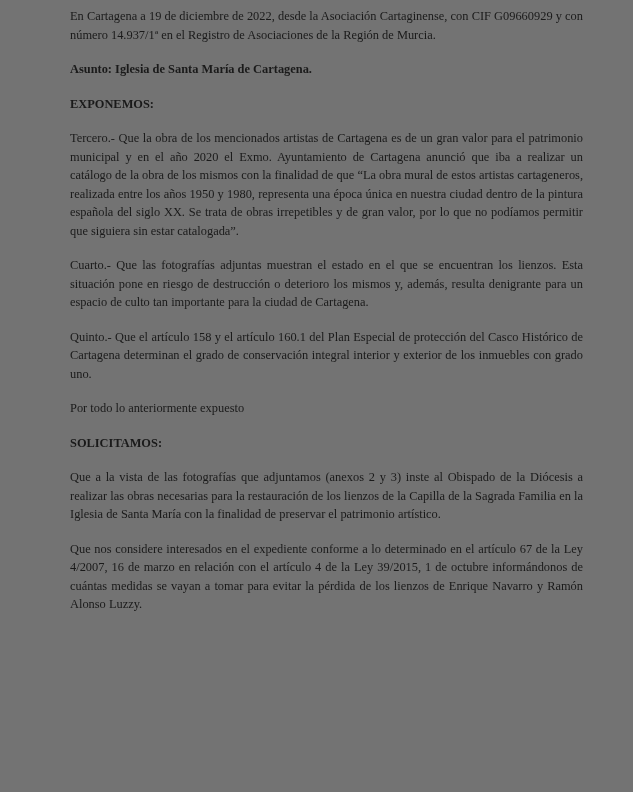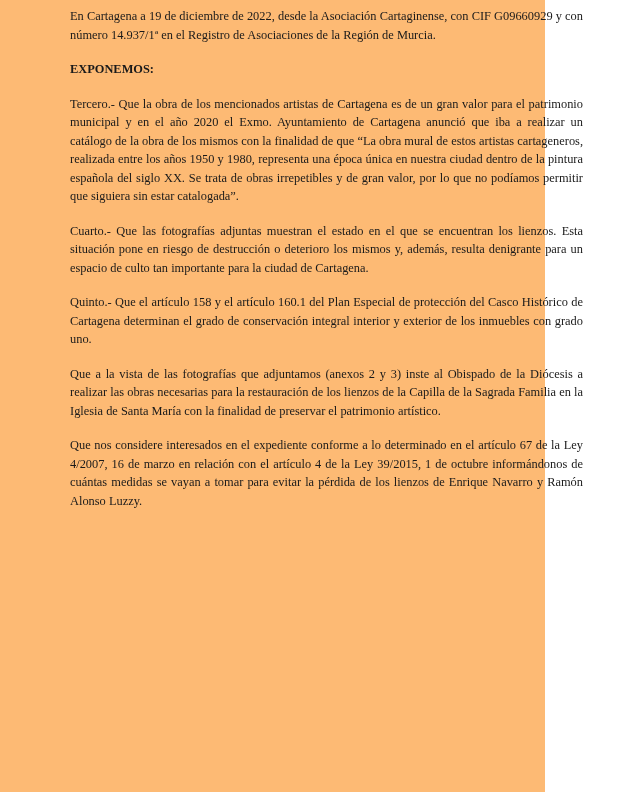--- a/index.html
+++ b/index.html
@@ -8,23 +8,23 @@
     background: #ffffff;
   }
   body {
     width: 633px;
     height: 792px;
     overflow: hidden;
     font-family: "Liberation Serif", "DejaVu Serif", serif;
   }
   .page {
     box-sizing: border-box;
-    width: 545px;
+    width: 633px;
     height: 792px;
-    background: #fdba74;
+    background: #737373;
     padding: 7px 50px 0 70px;
   }
   .doc-body {
     width: 513px;
     color: #1a1a1a;
     font-size: 12.4px;
     line-height: 18.5px;
     text-align: justify;
   }
   .doc-body p {
@@ -36,20 +36,23 @@
   .doc-body p.last {
     margin-bottom: 12px;
   }
 </style>
 </head>
 <body>
 
 <div class="page">
   <div class="doc-body">
     <p>En Cartagena a 19 de diciembre de 2022, desde la Asociación Cartaginense, con CIF G09660929 y con número 14.937/1ª en el Registro de Asociaciones de la Región de Murcia.</p>
+    <p class="bold">Asunto: Iglesia de Santa María de Cartagena.</p>
     <p class="bold">EXPONEMOS:</p>
     <p>Tercero.- Que la obra de los mencionados artistas de Cartagena es de un gran valor para el patrimonio municipal y en el año 2020 el Exmo. Ayuntamiento de Cartagena anunció que iba a realizar un catálogo de la obra de los mismos con la finalidad de que “La obra mural de estos artistas cartageneros, realizada entre los años 1950 y 1980, representa una época única en nuestra ciudad dentro de la pintura española del siglo XX. Se trata de obras irrepetibles y de gran valor, por lo que no podíamos permitir que siguiera sin estar catalogada”.</p>
     <p>Cuarto.- Que las fotografías adjuntas muestran el estado en el que se encuentran los lienzos. Esta situación pone en riesgo de destrucción o deterioro los mismos y, además, resulta denigrante para un espacio de culto tan importante para la ciudad de Cartagena.</p>
     <p>Quinto.- Que el artículo 158 y el artículo 160.1 del Plan Especial de protección del Casco Histórico de Cartagena determinan el grado de conservación integral interior y exterior de los inmuebles con grado uno.</p>
+    <p>Por todo lo anteriormente expuesto</p>
+    <p class="bold">SOLICITAMOS:</p>
     <p>Que a la vista de las fotografías que adjuntamos (anexos 2 y 3) inste al Obispado de la Diócesis a realizar las obras necesarias para la restauración de los lienzos de la Capilla de la Sagrada Familia en la Iglesia de Santa María con la finalidad de preservar el patrimonio artístico.</p>
     <p class="last">Que nos considere interesados en el expediente conforme a lo determinado en el artículo 67 de la Ley 4/2007, 16 de marzo en relación con el artículo 4 de la Ley 39/2015, 1 de octubre informándonos de cuántas medidas se vayan a tomar para evitar la pérdida de los lienzos de Enrique Navarro y Ramón Alonso Luzzy.</p>
   </div>
 </div>
 
 </body></html>

